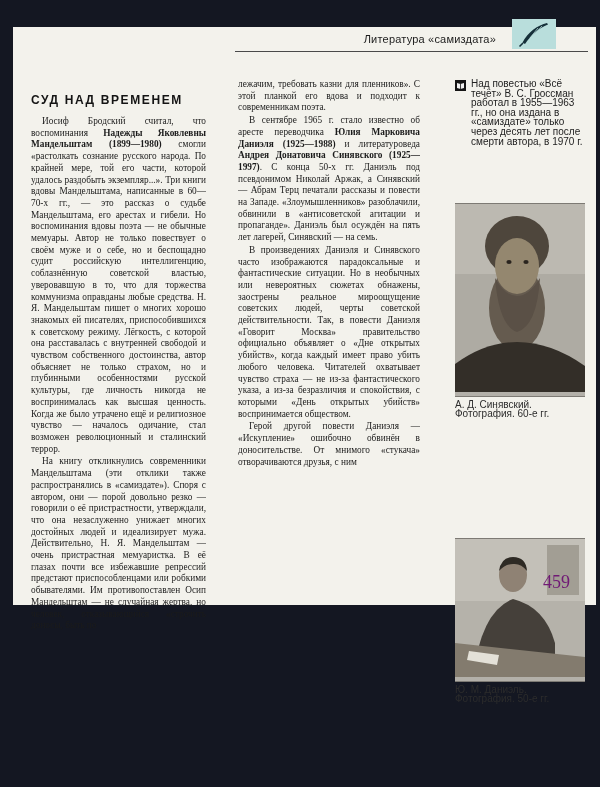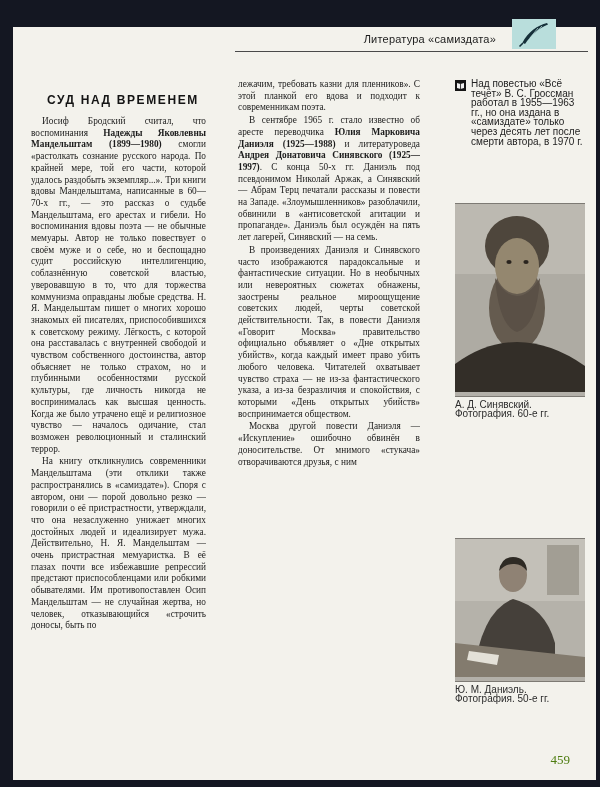--- a/index.html
+++ b/index.html
@@ -3,21 +3,21 @@
 <meta charset="utf-8">
 <style>
   html,body{margin:0;padding:0;}
   body{
     width:600px;height:787px;position:relative;
     background:#141722;
     font-family:"Liberation Serif", serif;
     overflow:hidden;
   }
   .page{
-    position:absolute;left:13px;top:27px;width:583px;height:753px;
+    position:absolute;left:13px;top:27px;width:583px;height:578px;
     background:#f3f2ec;
   }
   
   .runhead-text{
     position:absolute;top:6px;right:100px;
     font-family:"Liberation Sans", sans-serif;
     font-size:11px;color:#1c1c1c;letter-spacing:.2px;
   }
   .quill-box{
     position:absolute;top:-8px;right:40px;width:44px;height:30px;
@@ -37,21 +37,21 @@
   .col-right{width:130px;margin-left:35px;}
   p.body{
     margin:0 0 1px 0;
     font-size:9.3px;line-height:11.7px;color:#1b1b1b;
     text-align:justify;
   }
   p.body.indent{text-indent:11px;}
   .section-heading{
     font-family:"Liberation Sans", sans-serif;
     font-size:12px;font-weight:bold;letter-spacing:1.6px;
-    color:#141414;margin:14px 0 9px 16px;
+    color:#141414;margin:14px 0 9px 0;
   }
   b{font-weight:bold;}
   
   .note{
     display:flex;gap:5px;align-items:flex-start;
     font-family:"Liberation Sans", sans-serif;
     font-size:10px;line-height:9.6px;color:#222;
     width:130px;
   }
   .note-icon{flex:0 0 11px;margin-top:1px;}
@@ -62,21 +62,21 @@
   }
   .photo-1{margin-top:58px;}
   .photo-2{margin-top:120px;}
   .caption{
     font-family:"Liberation Sans", sans-serif;
     font-size:10px;line-height:9.3px;color:#2c2c2c;
     margin-top:4px;
   }
   .page-number{
     position:absolute;right:26px;bottom:12px;
-    font-size:13px;color:#4d7c0f;
+    font-size:18px;color:#701a75;
   }
 </style>
 </head>
 <body>
 
 <div class="page">
 
   <div class="runhead-text">Литература «самиздата»</div>
   <div class="quill-box">
     <svg width="44" height="30" viewBox="0 0 44 30" aria-hidden="true">
@@ -93,21 +93,21 @@
     <div class="col col-left">
       <h2 class="section-heading">СУД НАД ВРЕМЕНЕМ</h2>
       <p class="body indent"><span>Иосиф Бродский считал, что воспоминания </span><b>Надежды Яковлевны Мандельштам (1899—1980)</b><span> смогли «растолкать сознание русского народа. По крайней мере, той его части, которой удалось раздобыть экземпляр...». Три книги вдовы Мандельштама, написанные в 60—70-х гг., — это рассказ о судьбе Мандельштама, его арестах и гибели. Но воспоминания вдовы поэта — не обычные мемуары. Автор не только повествует о своём муже и о себе, но и беспощадно судит российскую интеллигенцию, соблазнённую советской властью, уверовавшую в то, что для торжества коммунизма оправданы любые средства. Н. Я. Мандельштам пишет о многих хорошо знакомых ей писателях, приспособившихся к советскому режиму. Лёгкость, с которой она расставалась с внутренней свободой и чувством собственного достоинства, автор объясняет не только страхом, но и глубинными особенностями русской культуры, где личность никогда не воспринималась как высшая ценность. Когда же было утрачено ещё и религиозное чувство — началось одичание, стал возможен революционный и сталинский террор.</span></p>
       <p class="body indent">На книгу откликнулись современники Мандельштама (эти отклики также распространялись в «самиздате»). Споря с автором, они — порой довольно резко — говорили о её пристрастности, утверждали, что она незаслуженно унижает многих достойных людей и идеализирует мужа. Действительно, Н. Я. Мандельштам — очень пристрастная мемуаристка. В её глазах почти все избежавшие репрессий предстают приспособленцами или робкими обывателями. Им противопоставлен Осип Мандельштам — не случайная жертва, но человек, отказывающийся «строчить доносы, быть по</p>
     </div>
 
     <div class="col col-mid">
       <p class="body">лежачим, требовать казни для пленников». С этой планкой его вдова и подходит к современникам поэта.</p>
       <p class="body indent"><span>В сентябре 1965 г. стало известно об аресте переводчика </span><b>Юлия Марковича Даниэля (1925—1988)</b><span> и литературоведа </span><b>Андрея Донатовича Синявского (1925—1997)</b><span>. С конца 50-х гг. Даниэль под псевдонимом Николай Аржак, а Синявский — Абрам Терц печатали рассказы и повести на Западе. «Злоумышленников» разоблачили, обвинили в «антисоветской агитации и пропаганде». Даниэль был осуждён на пять лет лагерей, Синявский — на семь.</span></p>
       <p class="body indent">В произведениях Даниэля и Синявского часто изображаются парадоксальные и фантастические ситуации. Но в необычных или невероятных сюжетах обнажены, заострены реальное мироощущение советских людей, черты советской действительности. Так, в повести Даниэля «Говорит Москва» правительство официально объявляет о «Дне открытых убийств», когда каждый имеет право убить любого человека. Читателей охватывает чувство страха — не из-за фантастического указа, а из-за безразличия и спокойствия, с которыми «День открытых убийств» воспринимается обществом.</p>
-      <p class="body indent">Москва другой повести Даниэля — «Искупление» ошибочно обвинён в доносительстве. От мнимого «стукача» отворачиваются друзья, с ним</p>
+      <p class="body indent">Герой другой повести Даниэля — «Искупление» ошибочно обвинён в доносительстве. От мнимого «стукача» отворачиваются друзья, с ним</p>
     </div>
 
     <div class="col col-right">
 
       <div class="note">
         <span class="note-icon">
           <svg width="11" height="11" viewBox="0 0 11 11" aria-hidden="true">
             <rect width="11" height="11" fill="#141414"></rect>
             <path d="M2 3 L5.5 4 L9 3 L9 8 L5.5 9 L2 8 Z" fill="#efefef"></path>
             <line x1="5.5" y1="4" x2="5.5" y2="9" stroke="#141414" stroke-width="0.8"></line>

